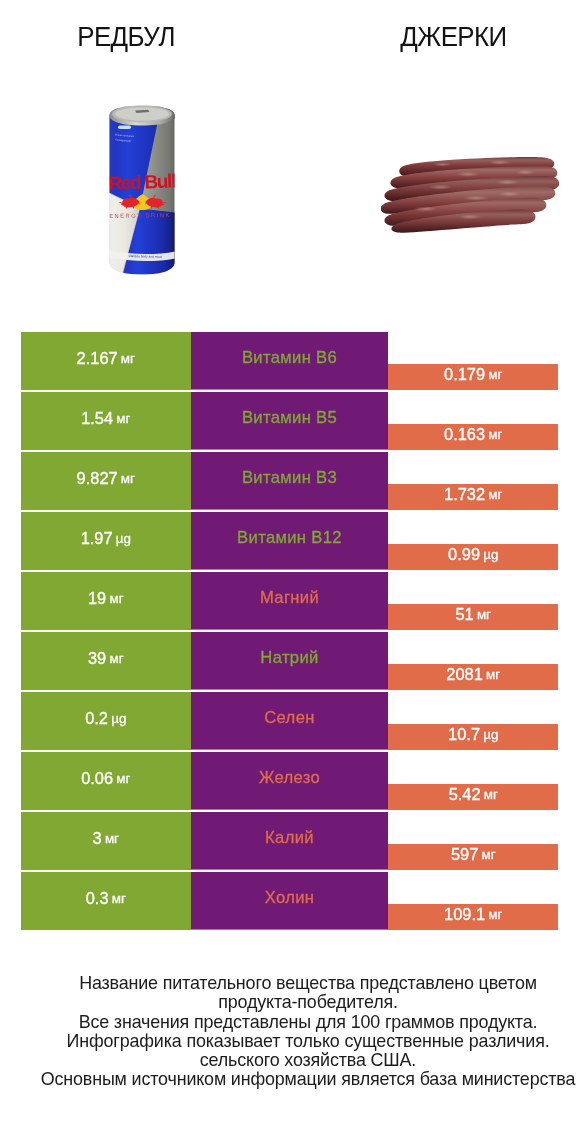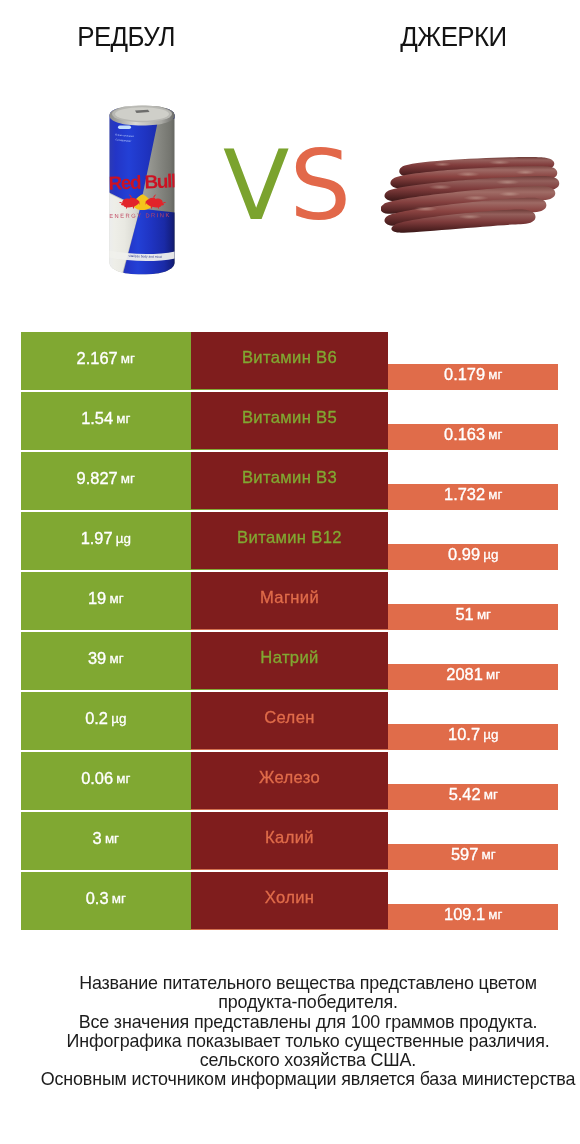--- a/index.html
+++ b/index.html
@@ -16,21 +16,21 @@
   .jerky{position:absolute;left:381px;top:154px;}
   .vs{position:absolute;left:207px;top:133px;width:160px;text-align:center;font-size:97px;font-weight:400;line-height:106px;font-family:"DejaVu Sans",sans-serif;}
   .vs .v{color:#7ba32e;}
   .vs .s{color:#e2684a;}
 
   
   .table{position:absolute;left:21px;top:332px;width:537px;}
   .row{display:flex;height:58px;margin-bottom:2px;}
   .cell{display:flex;align-items:center;justify-content:center;padding-bottom:6px;box-sizing:border-box;}
   .c-left{width:179px;background:#80a832;color:#fff;}
-  .c-mid{width:209px;background:#7f1d1d;box-sizing:border-box;}
+  .c-mid{width:209px;background:#701a75;box-sizing:border-box;}
   .c-mid.green{border-bottom:1px solid #80a832;}
   .c-mid.orange{border-bottom:1px solid #d3704f;}
   .c-right{width:179px;background:#e06c4a;color:#fff;margin-top:32px;}
   .val{font-size:16.4px;font-weight:400;-webkit-text-stroke:0.35px currentColor;}
   .unit{font-size:13.4px;font-weight:400;margin-left:3.2px;-webkit-text-stroke:0.3px currentColor;}
   .lbl{font-size:16.6px;font-weight:400;letter-spacing:0.35px;-webkit-text-stroke:0.3px currentColor;}
   .lbl.green{color:#80a832;}
   .lbl.orange{color:#e06c4a;}
 
   
@@ -170,21 +170,20 @@
    <ellipse cx="128" cy="28" rx="12" ry="2.6" fill="url(#spk)"></ellipse>
    <ellipse cx="96" cy="44" rx="13" ry="2.6" fill="url(#spk)"></ellipse>
    <ellipse cx="45" cy="55" rx="12" ry="2.6" fill="url(#spk)"></ellipse>
    <ellipse cx="130" cy="40" rx="11" ry="2.4" fill="url(#spk)"></ellipse>
    <ellipse cx="90" cy="63" rx="12" ry="2.4" fill="url(#spk)"></ellipse>
   </g>
  </g>
 </svg>
   </div>
 
-  <div class="vs"><span class="v">V</span><span class="s">S</span></div>
 
   <div class="table">
       <div class="row">
         <div class="cell c-left">
           <span class="val">2.167</span>
           <span class="unit">мг</span>
         </div>
         <div class="cell c-mid green">
           <span class="lbl green">Витамин B6</span>
         </div>

